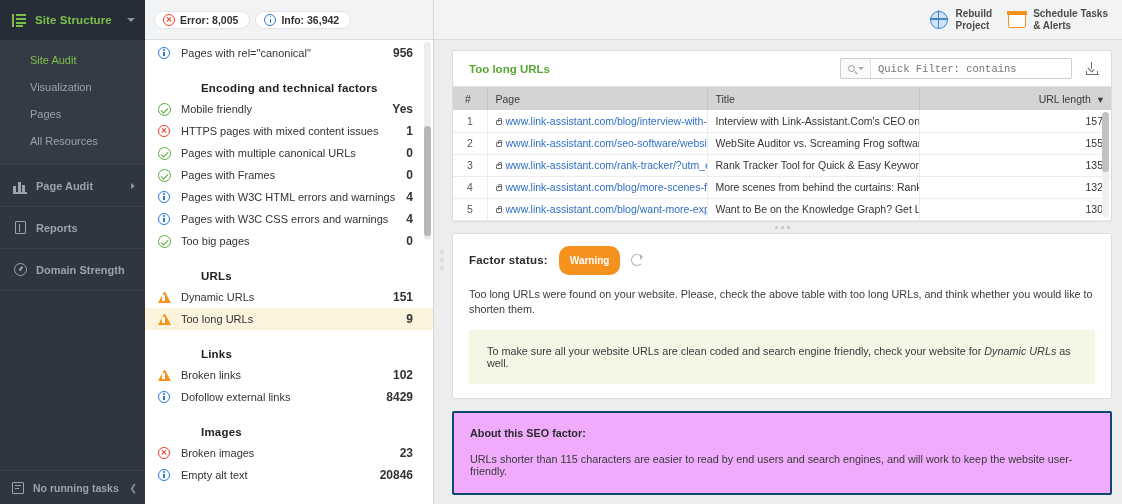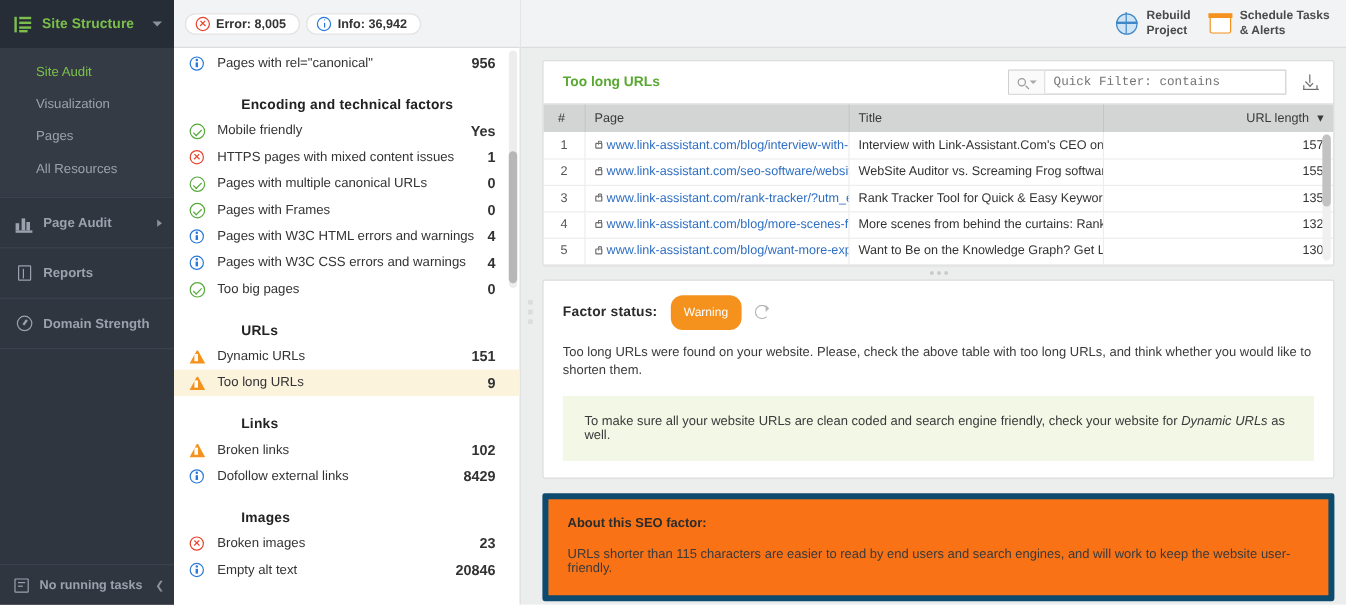--- a/index.html
+++ b/index.html
@@ -245,31 +245,31 @@
     margin: 0 10px 0 18px; cursor: ns-resize; }
   .dragh i { width:3px; height:3px; background:#c9c9c9; border-radius:1px; margin: 0 1.5px; display:block;}
 
   .vdragh { position: absolute; left: 6px; top: 250px; width: 5px; cursor: ew-resize; }
   .vdragh i { display:block; width:4px; height:4px; background:#dcdcdc; margin-bottom: 4px; border-radius:1px;}
 
   .fs-card { background:#fff; border:1px solid #dcdcdc; border-radius:2px;
     margin: 0 10px 0 18px; padding: 12px 16px 14px 16px; }
   .fs-row { display:flex; align-items:center; gap: 11px; }
   .fs-lbl { font-size: 11.5px; font-weight: bold; color: #2b2b2b; letter-spacing: .2px; }
-  .badge-warn { background:#f5921e; color:#fff; font-size:10px; font-weight:normal;
+  .badge-warn { background:#f5921e; color:#fff; font-size:10px; font-weight:bold;
     padding: 9px 11px; border-radius: 10px; }
   .ic-refresh { width:12px; height:12px; border:1.5px solid #b5b5b5; border-radius:50%;
     border-right-color: transparent; position:relative; cursor:pointer;}
   .ic-refresh::after { content:''; position:absolute; right:-1px; top:-1px;
     border-left:3px solid #b5b5b5; border-top:3px solid transparent; border-bottom:3px solid transparent;}
   .fs-desc { font-size: 10.8px; color: #3a3a3a; margin-top: 12px; line-height: 15px; }
   .fs-tip { margin-top: 13px; background:#f2f7e6; padding: 15px 18px; font-size: 10.8px; color:#3a3a3a;}
   .fs-tip em { font-style: italic; }
 
-  .about-card { background:#f97316; border:5px solid #0c4a6e; border-radius:2px;
+  .about-card { background:#f0abfc; border:2px solid #0c4a6e; border-radius:2px;
     margin: 12px 10px 0 18px; padding: 14px 16px 16px 16px; }
   .about-h { font-size: 10.8px; font-weight: bold; color: #2b2b2b; }
   .about-t { font-size: 10.8px; color:#3a3a3a; margin-top: 14px; }
 </style>
 </head>
 <body>
 
 <div id="app">
 
   <div id="sidebar">

